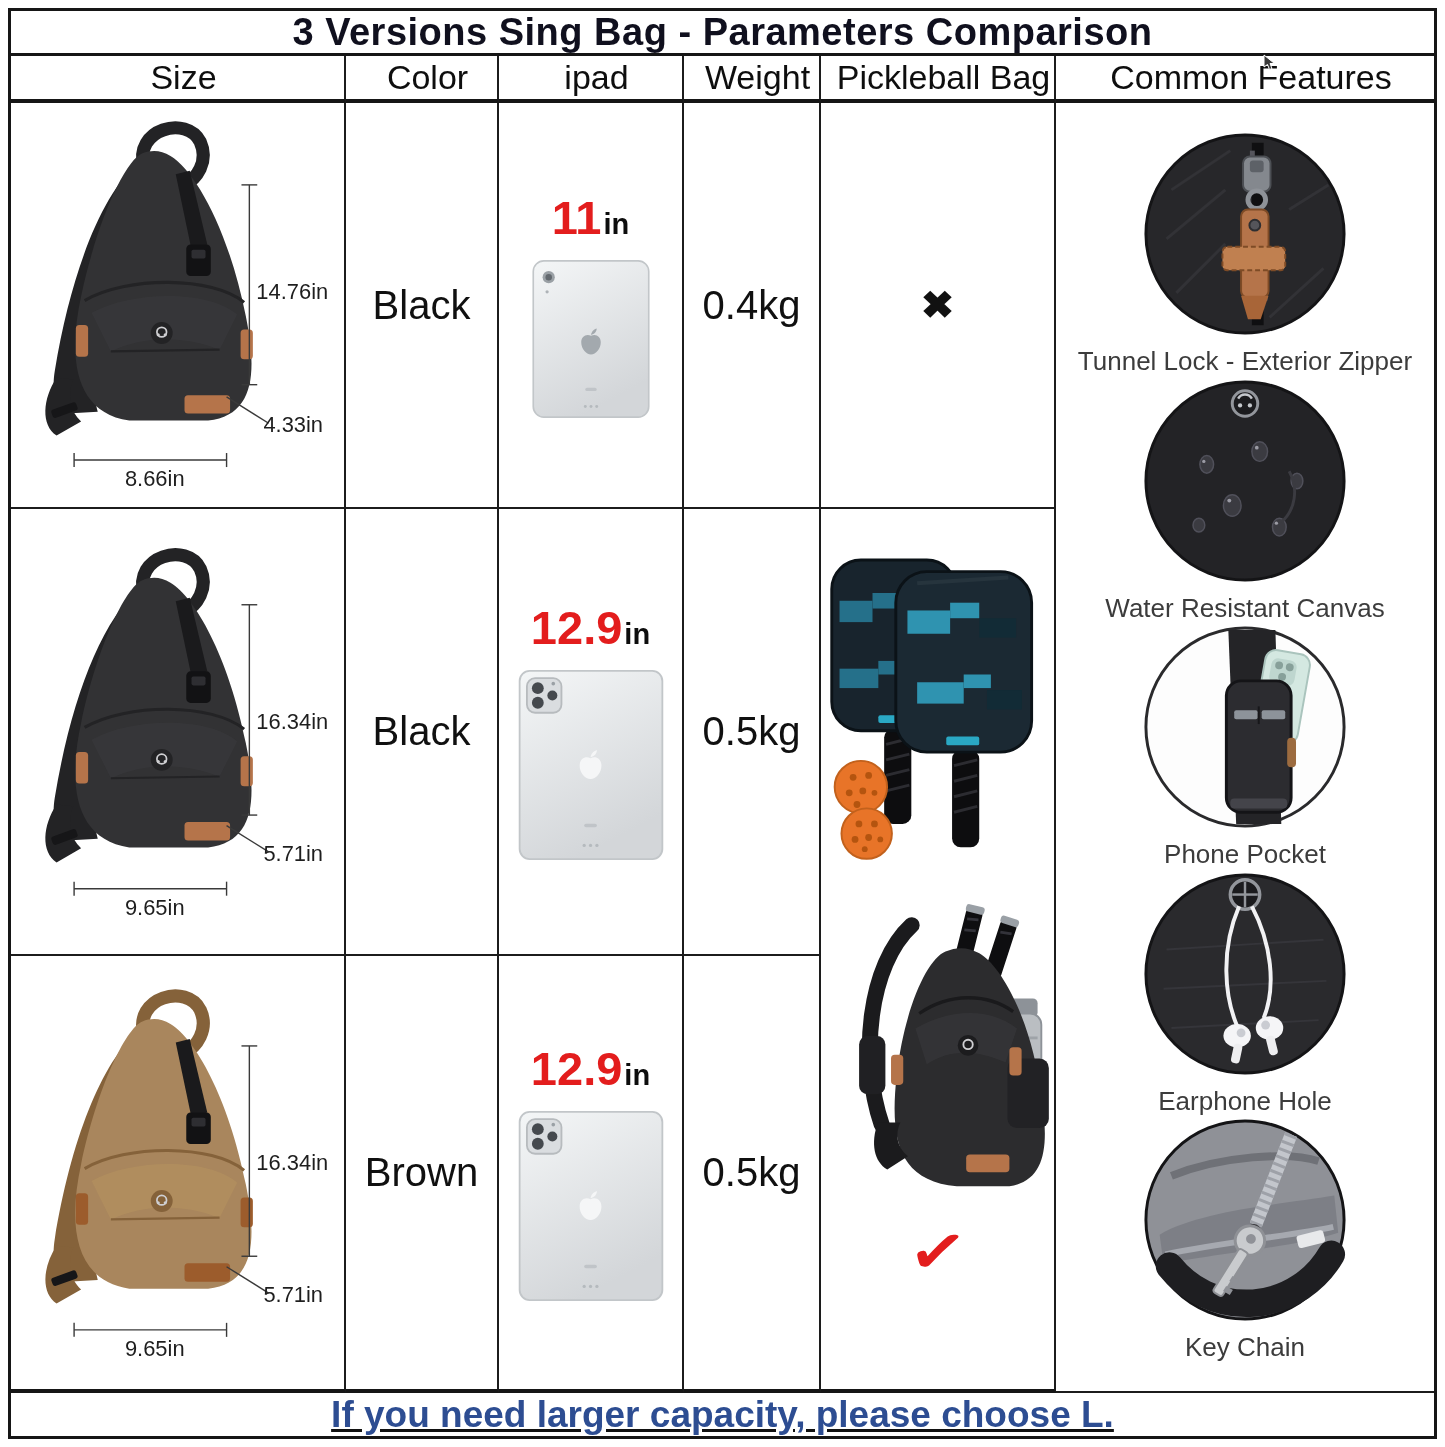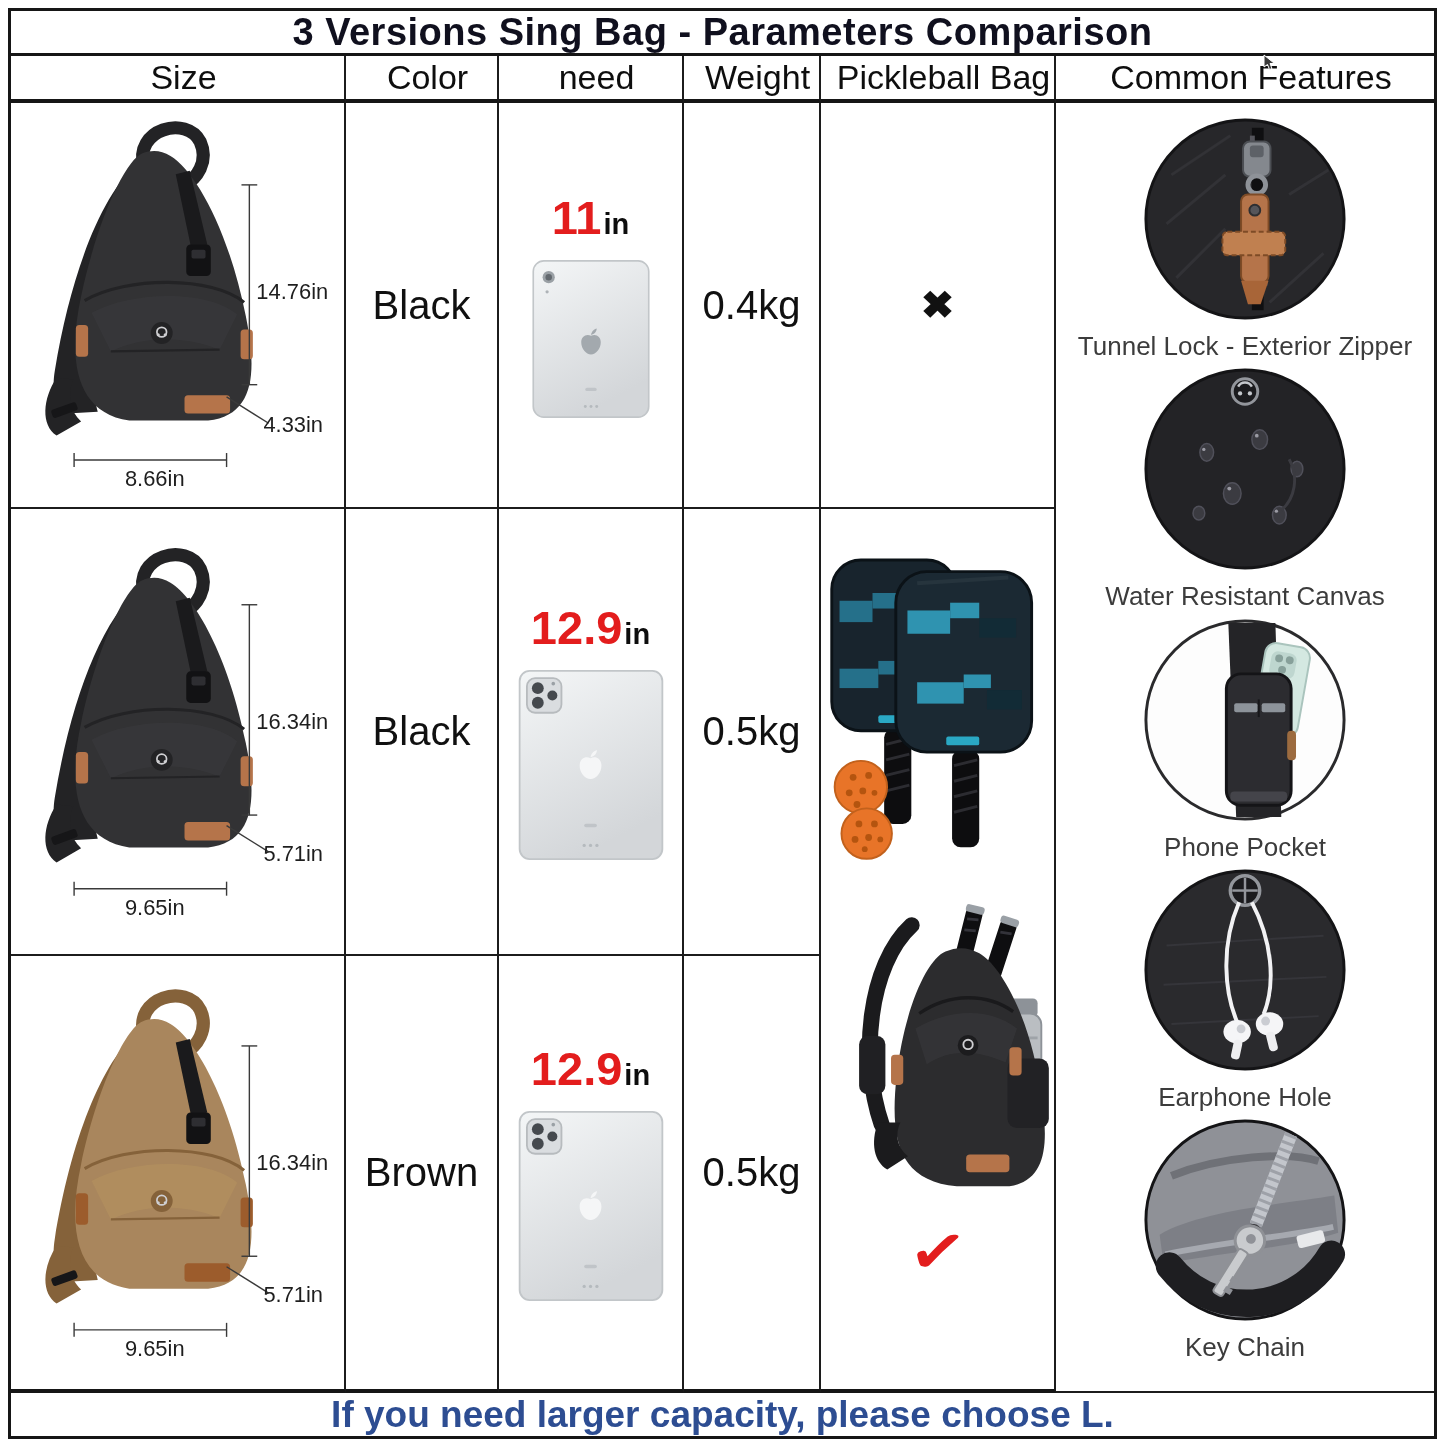--- a/index.html
+++ b/index.html
@@ -11,31 +11,31 @@
     grid-template-columns:335px 153px 185px 137px 235px auto;
     grid-template-rows:45px 47px 406px 447px 437px auto;
   }
   .cell{box-sizing:border-box;background:#fff;border-right:2px solid #1c1c1c;border-bottom:2px solid #1c1c1c;
         display:flex;align-items:center;justify-content:center;overflow:hidden;position:relative;}
   .cell.lastcol{border-right:none;}
   .cell.thickb{border-bottom:4px solid #161616;}
   .title-cell{grid-column:1/-1;grid-row:1;border-right:none;border-bottom:3px solid #161616;}
   .title-text{font-size:38px;font-weight:bold;color:#10101e;letter-spacing:.5px;}
   .head{font-size:34px;color:#0e0e0e;padding-left:12px;}
-  .footer-cell{grid-column:1/-1;grid-row:6;border-right:none;border-bottom:none;}
+  .footer-cell{grid-column:1/-1;grid-row:6;border-right:none;border-bottom:none;text-decoration:underline;}
   .footer-text{font-size:37px;font-weight:bold;color:var(--footer_blue,#2d4d92);}
   .val{font-size:40px;color:#101010;}
   .xmark{font-size:40px;font-weight:bold;color:var(--mark_black,#111);transform:scaleY(.95);}
   .ipad-cell{flex-direction:column;gap:12px;}
   .ipad-size{display:flex;align-items:baseline;gap:2px;}
   .ipad-size .red{color:var(--accent_red,#e31d1d);font-size:47px;font-weight:bold;}
   .ipad-size .unit{color:#0d0d0d;font-size:29px;font-weight:bold;}
   .bag-figure{width:100%;height:97%;}
   .features-cell{grid-column:6;grid-row:3/6;flex-direction:column;justify-content:space-between;
-                 padding:13px 0 28px 0;border-right:none;}
+                 padding:28px 0 28px 0;border-right:none;}
   .feature{display:flex;flex-direction:column;align-items:center;}
   .feature-caption{font-size:26px;color:#3c3c3c;margin-top:9px;white-space:nowrap;}
   .pickle-merged{grid-column:5;grid-row:4/6;flex-direction:column;justify-content:flex-start;padding-top:42px;}
   .checkmark{font-size:62px;font-weight:bold;color:var(--accent_red,#e31d1d);
              transform:rotate(6deg) scaleX(1.15);margin-top:14px;line-height:1;}
   .dim-text{font-size:25px;fill:#1e1e1e;font-family:"Liberation Sans",sans-serif;}
   .dimline{stroke:#3a3a3a;stroke-width:1.6;}
   
   .bag-black{--bagbody:var(--bag_black_body,#323234);--bagdark:var(--bag_black_dark,#232325);
              --bagmid:var(--bag_black_mid,#3b3b3e);--bagleather:var(--leather_tan,#b5744a);}
@@ -85,21 +85,21 @@
 </svg>
 
 <div class="table">
 
   <div class="cell title-cell">
     <span class="title-text">3 Versions Sing Bag - Parameters Comparison</span>
   </div>
 
   <div class="cell thickb head">Size</div>
   <div class="cell thickb head">Color</div>
-  <div class="cell thickb head">need</div>
+  <div class="cell thickb head">ipad</div>
   <div class="cell thickb head">Weight</div>
   <div class="cell thickb head">Pickleball Bag</div>
   <div class="cell thickb head lastcol">Common Features</div>
 
   <div class="cell">
     <svg class="bag-figure bag-black" viewBox="0 0 380 430">
       <use href="#slingbag"></use>
       <line class="dimline" x1="272" y1="78" x2="272" y2="306"></line>
       <line class="dimline" x1="263" y1="78" x2="281" y2="78"></line>
       <line class="dimline" x1="263" y1="306" x2="281" y2="306"></line>

